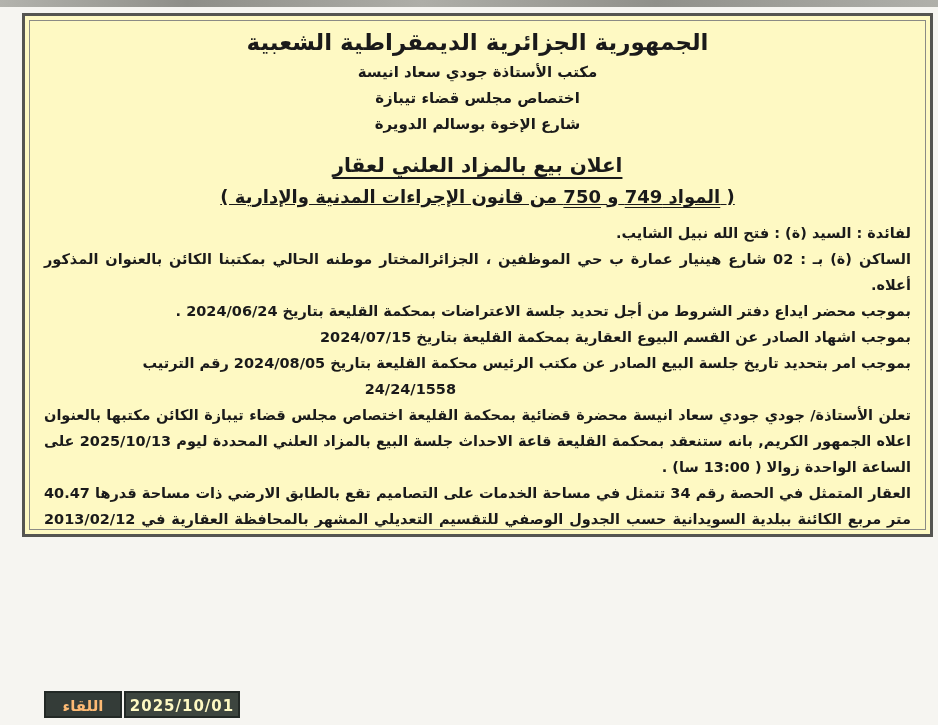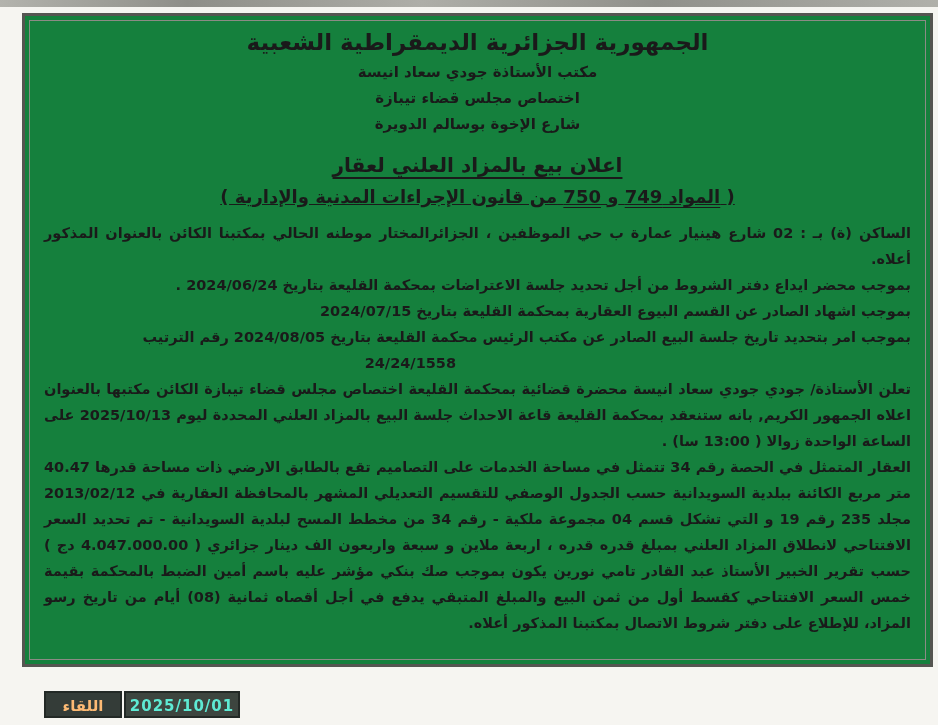--- a/index.html
+++ b/index.html
@@ -8,22 +8,22 @@
     background:#f6f5f1;
     font-family:"DejaVu Sans",sans-serif;
     color:#1a1a1a;
     direction:rtl;
   }
   .scan-strip{
     position:absolute;top:0;left:0;width:938px;height:7px;
     background:linear-gradient(90deg,#b3b3ad,#8e8e88 20%,#aeaea8 45%,#90908a 70%,#b0b0aa);
   }
   .doc-frame{
-    position:absolute;left:22px;top:13px;width:911px;height:654px;
-    box-sizing:border-box;border:3px solid #555551;background:#15803d;padding-left:20px;
+    position:absolute;left:22px;top:13px;width:911px;height:524px;
+    box-sizing:border-box;border:3px solid #555551;background:#fef9c3;padding-left:20px;
   }
   .doc-inner{
     position:absolute;inset:4px;border:1px solid #8b8b85;
     padding:2px 14px 0 14px;overflow:hidden;box-sizing:border-box;
   }
   .country-title{
     text-align:center;font-size:23px;font-weight:bold;margin:6px 0 0 0;
   }
   .office-block{
     text-align:center;font-size:15px;font-weight:bold;line-height:26px;margin-top:4px;
@@ -46,21 +46,21 @@
   }
   .footer-badge{
     position:absolute;height:27px;line-height:26px;text-align:center;
     font-weight:bold;box-sizing:border-box;z-index:3;
   }
   .meeting-badge{
     top:691px;left:44px;width:78px;background:#343c38;color:#fdba74;
     font-size:15px;border:2px solid #232926;
   }
   .date-badge{
-    top:691px;left:124px;width:116px;background:#3d453f;color:#5eead4;
+    top:691px;left:124px;width:116px;background:#3d453f;color:#fef9c3;
     font-size:15px;border:2px solid #232926;letter-spacing:1px;direction:ltr;
   }
 </style>
 </head>
 <body>
 
 <div class="scan-strip"></div>
 
 <div class="doc-frame">
   <div class="doc-inner">
@@ -77,20 +77,21 @@
 
     <div class="articles-line">
       <span>(</span>
       <span class="u">المواد 749</span>
       <span>و</span>
       <span class="u">750</span>
       <span>من قانون الإجراءات المدنية والإدارية )</span>
     </div>
 
     <div class="body-block">
+      <div class="para">لفائدة : السيد (ة) : فتح الله نبيل الشايب.</div>
       <div class="para">الساكن (ة) بـ : 02 شارع هينيار عمارة ب حي الموظفين ، الجزائرالمختار موطنه الحالي بمكتبنا الكائن بالعنوان المذكور أعلاه.</div>
       <div class="para">بموجب محضر ايداع دفتر الشروط من أجل تحديد جلسة الاعتراضات بمحكمة القليعة بتاريخ 2024/06/24 .</div>
       <div class="para">بموجب اشهاد الصادر عن القسم البيوع العقارية بمحكمة القليعة بتاريخ 2024/07/15</div>
       <div class="para">بموجب امر بتحديد تاريخ جلسة البيع الصادر عن مكتب الرئيس محكمة القليعة بتاريخ 2024/08/05 رقم الترتيب</div>
       <div class="para order-number-line">24/24/1558</div>
       <div class="para">تعلن الأستاذة/ جودي جودي سعاد انيسة محضرة قضائية بمحكمة القليعة اختصاص مجلس قضاء تيبازة الكائن مكتبها بالعنوان اعلاه الجمهور الكريم, بانه ستنعقد بمحكمة القليعة قاعة الاحداث جلسة البيع بالمزاد العلني المحددة ليوم 2025/10/13 على الساعة الواحدة زوالا ( 13:00 سا) .</div>
       <div class="para">العقار المتمثل في الحصة رقم 34 تتمثل في مساحة الخدمات على التصاميم تقع بالطابق الارضي ذات مساحة قدرها 40.47 متر مربع الكائنة ببلدية السويدانية حسب الجدول الوصفي للتقسيم التعديلي المشهر بالمحافظة العقارية في 2013/02/12 مجلد 235 رقم 19 و التي تشكل قسم 04 مجموعة ملكية - رقم 34 من مخطط المسح لبلدية السويدانية - تم تحديد السعر الافتتاحي لانطلاق المزاد العلني بمبلغ قدره قدره ، اربعة ملاين و سبعة واربعون الف دينار جزائري ( 4.047.000.00 دج ) حسب تقرير الخبير الأستاذ عبد القادر تامي نورين يكون بموجب صك بنكي مؤشر عليه باسم أمين الضبط بالمحكمة بقيمة خمس السعر الافتتاحي كقسط أول من ثمن البيع والمبلغ المتبقي يدفع في أجل أقصاه ثمانية (08) أيام من تاريخ رسو المزاد، للإطلاع على دفتر شروط الاتصال بمكتبنا المذكور أعلاه.</div>
     </div>
 
   </div>

